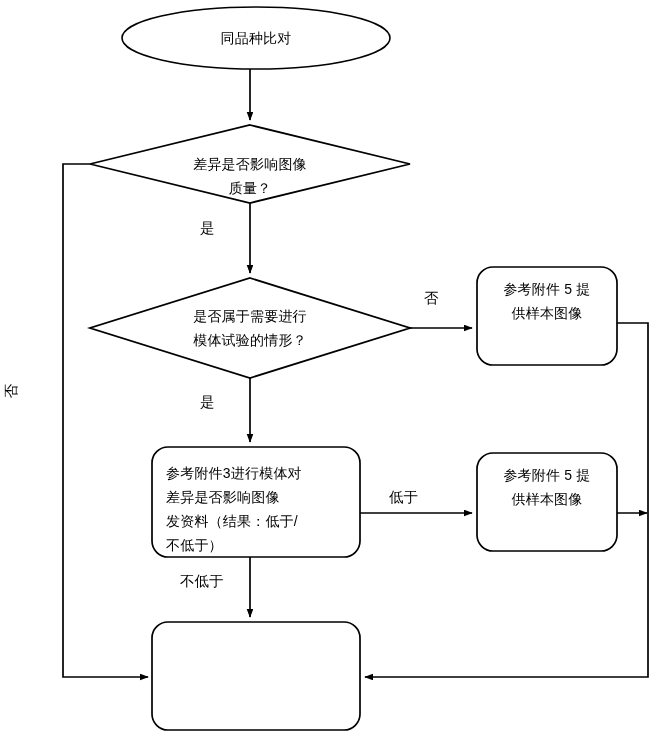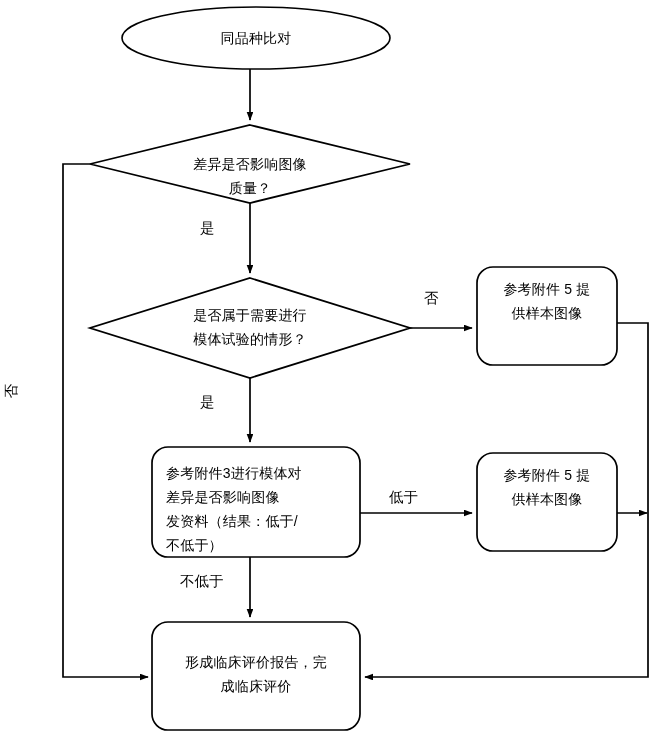--- a/index.html
+++ b/index.html
@@ -92,36 +92,34 @@
     <polyline points="617,323 648,323 648,677 365,677" fill="none" stroke="#000000" stroke-width="1.7" marker-end="url(#arrow)"></polyline>
 
     <line x1="617" y1="513" x2="647" y2="513" stroke="#000000" stroke-width="1.5" marker-end="url(#arrow)"></line>
   </svg>
 
   <div class="node-text" style="left:122px; top:26px; width:268px;">同品种比对</div>
 
   <div class="node-text" style="left:130px; top:152px; width:240px;text-align:center;">差异是否影响图像
 质量？</div>
 
-  <div class="node-text" style="left:130px; top:304px; width:240px;font-family:Liberation Mono, monospace;">是否属于需要进行
+  <div class="node-text" style="left:130px; top:304px; width:240px;">是否属于需要进行
 模体试验的情形？</div>
 
   <div class="node-text" style="left:158px; top:461px; width:196px; text-align:left; padding-left:8px; box-sizing:border-box;">参考附件3进行模体对
 差异是否影响图像
 发资料（结果：低于/
 不低于）</div>
 
   <div class="node-text" style="left:482px; top:277px; width:130px;">参考附件 5 提
 供样本图像</div>
 
   <div class="node-text" style="left:482px; top:463px; width:130px;">参考附件 5 提
 供样本图像</div>
 
-  <div class="node-text" style="left:158px; top:650px; width:196px;">形成临床评价报告，完
-成临床评价</div>
 
   <div class="edge-label" style="left:200px; top:219px;">是</div>
 
   <div class="edge-label" style="left:200px; top:393px;">是</div>
 
   <div class="edge-label vertical" style="left:4px; top:382px;">否</div>
 
   <div class="edge-label" style="left:424px; top:289px;">否</div>
 
   <div class="edge-label" style="left:389px; top:488px;">低于</div>

